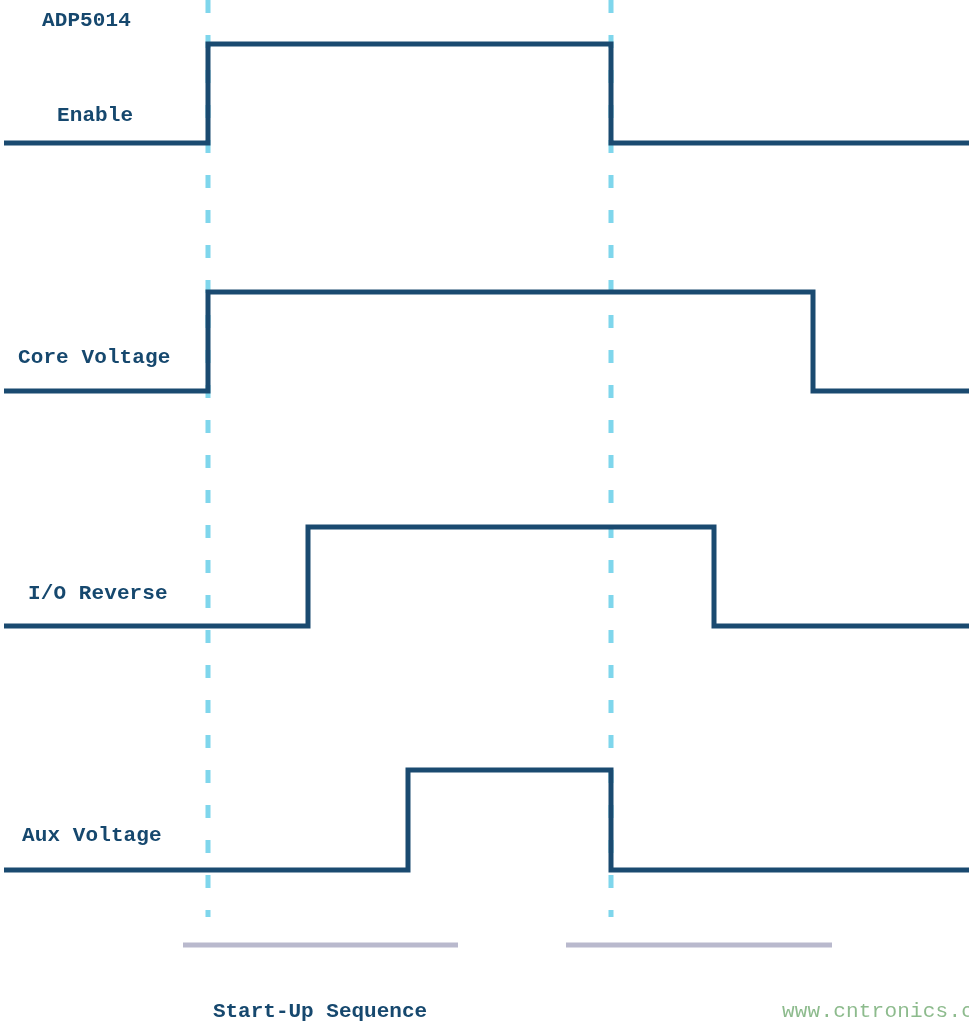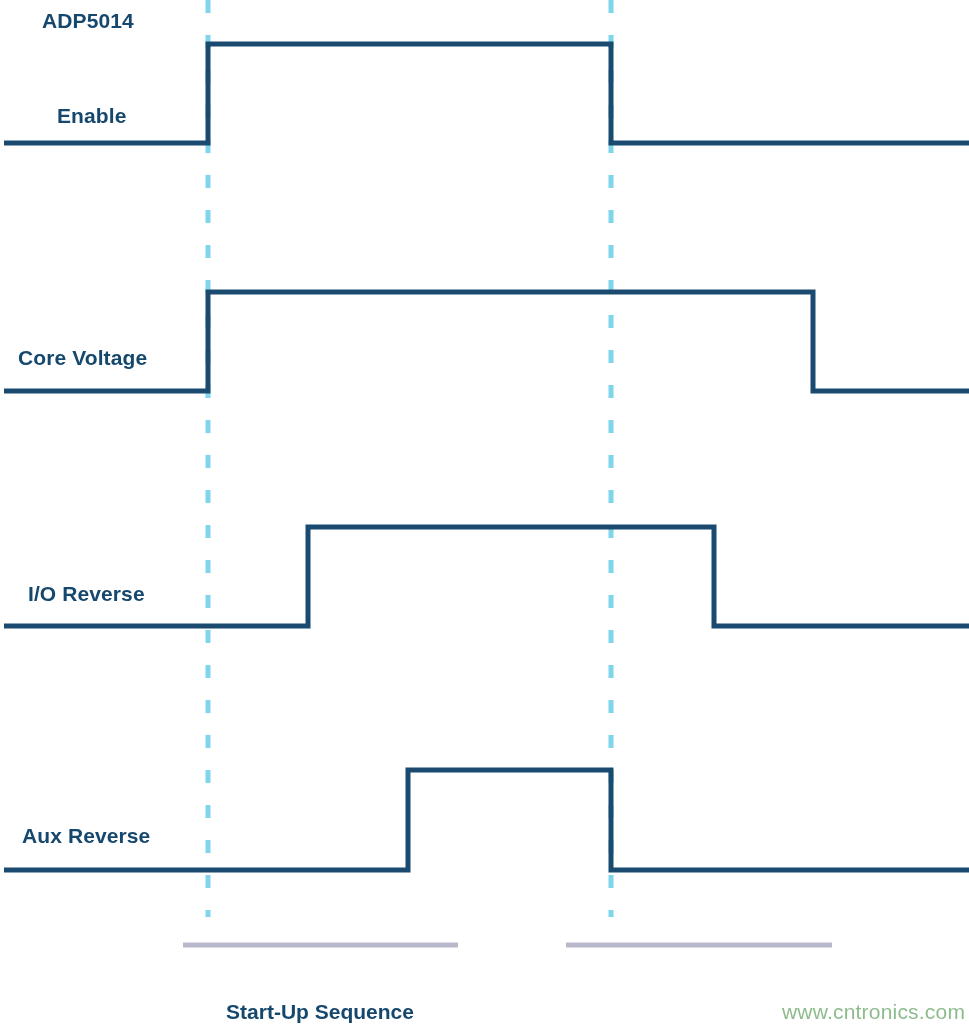--- a/index.html
+++ b/index.html
@@ -9,20 +9,21 @@
   }
   body {
     font-family: "Liberation Sans", sans-serif;
   }
   #figure {
     position: relative;
     width: 969px;
     height: 1034px;
     background: #ffffff;
     overflow: hidden;
+    font-family: Liberation Mono, monospace;
   }
   #wave-svg {
     position: absolute;
     left: 0;
     top: 0;
     width: 969px;
     height: 1034px;
     display: block;
   }
   .wf-label {
@@ -75,21 +76,21 @@
   </svg>
 
   <div class="wf-label" id="title-label" style="left:42px; top:9px;">ADP5014</div>
 
   <div class="wf-label" id="label-enable" style="left: 57px; top: 104px;">Enable</div>
 
   <div class="wf-label" id="label-core" style="left: 18px; top: 346px;">Core Voltage</div>
 
   <div class="wf-label" id="label-io" style="left: 28px; top: 582px;">I/O Reverse</div>
 
-  <div class="wf-label" id="label-aux" style="left: 22px; top: 824px;">Aux Reverse</div>
+  <div class="wf-label" id="label-aux" style="left: 22px; top: 824px;">Aux Voltage</div>
 
   <div class="seq-label" id="seq-caption-0" style="left: 120px; top: 972px; width: 400px;">
       <div>Start-Up Sequence</div>
     </div>
 
   <div class="seq-label" id="seq-caption-1" style="left: 496px; top: 972px; width: 400px;">
     </div>
 
   <div class="watermark" id="watermark" style="left:782px; top:1000px;">www.cntronics.com</div>
 

